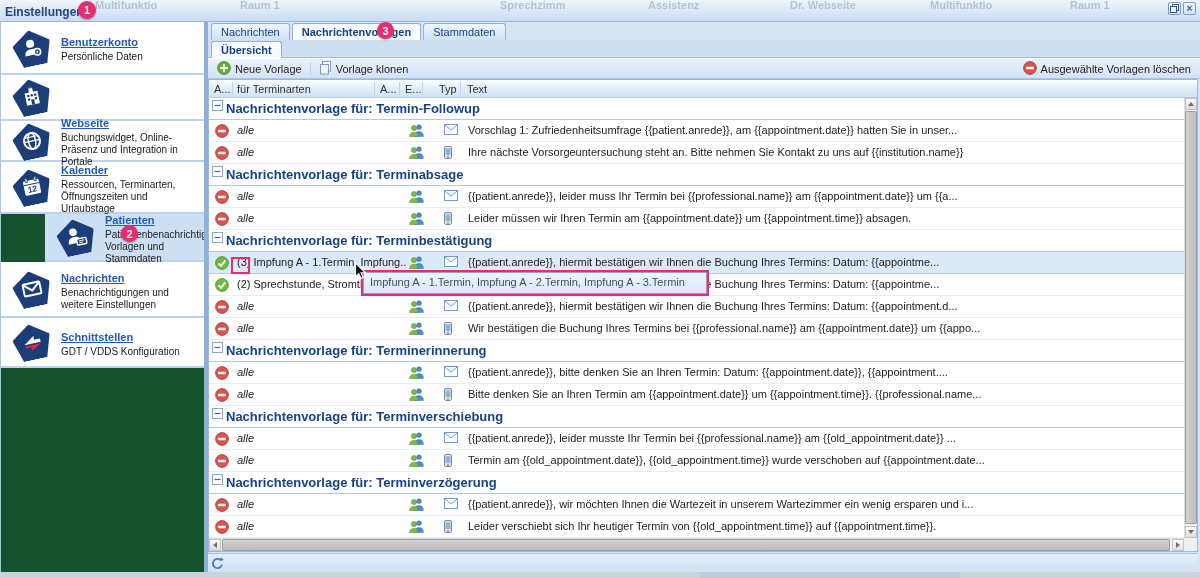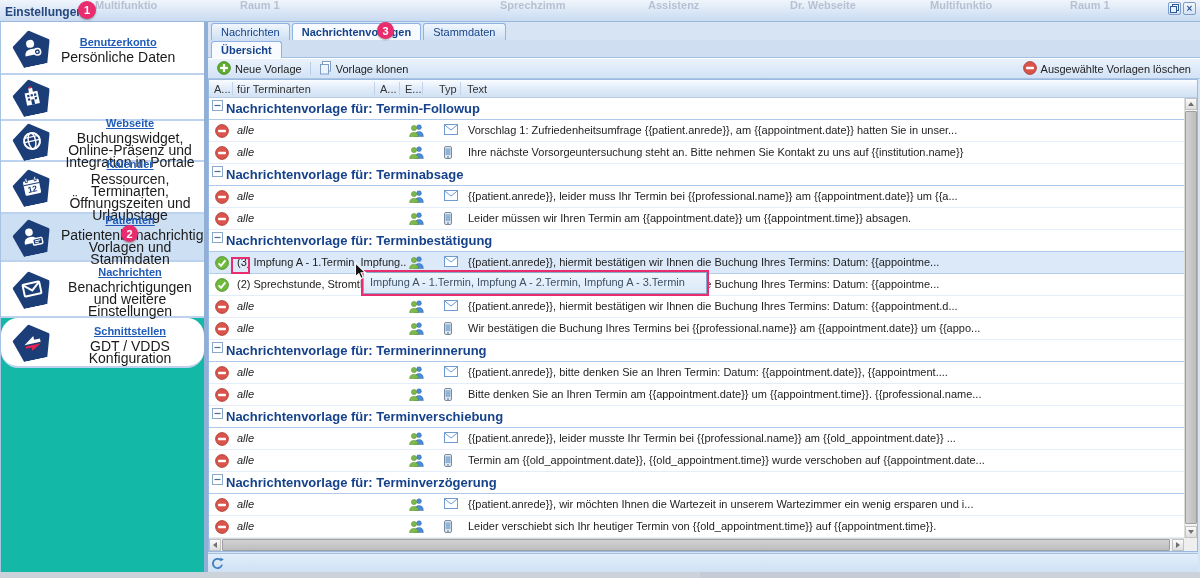--- a/index.html
+++ b/index.html
@@ -12,31 +12,31 @@
     background:linear-gradient(#f0f5fc,#c9dbf1); border-bottom:1px solid #9cb8dd; }
   .faded-cols { position:absolute; left:90px; top:0; width:1070px; height:11px; overflow:hidden; }
   .faded-col { position:absolute; top:-1px; font-size:11px; font-weight:bold; color:#8f9cb2; opacity:.55; white-space:nowrap; }
   .win-title { position:absolute; left:5px; top:5px; font-size:12px; font-weight:bold; color:#26477e; z-index:5; }
   .win-controls { position:absolute; right:4px; top:2px; z-index:5; display:flex; gap:2px; }
   .win-btn { width:13px; height:13px; border:1px solid #7d9cc9; border-radius:2px;
     background:linear-gradient(#f4f8fd,#d4e2f3); display:flex; align-items:center; justify-content:center;
     font-size:10px; line-height:10px; color:#2d5a96; font-weight:bold; cursor:default; }
 
   
-  .sidebar { position:absolute; left:0; top:22px; width:206px; bottom:6px; background:#14b8a6;
-    border-right:2px solid #8fafd6; border-left:1px solid #a8c4e5; overflow:hidden;text-align:center; }
+  .sidebar { position:absolute; left:0; top:22px; width:206px; bottom:6px; background:#14532d;
+    border-right:2px solid #8fafd6; border-left:1px solid #a8c4e5; overflow:hidden; }
   .sb-item { display:flex; align-items:center; padding:3px 5px 3px 9px; border-bottom:2px solid #bdd2ee; background:#fff; cursor:pointer; }
   .sb-item.selected { background:#cddff3; }
   .sb-icon { flex:0 0 44px; display:flex; align-items:center; justify-content:center; }
   .pentagon { width:38px; height:36px; background:#1c3e78;
     clip-path:polygon(50% 0%, 100% 37%, 81% 100%, 19% 100%, 0% 37%);
     transform:rotate(-12deg); display:flex; align-items:center; justify-content:center; }
   .sb-text { margin-left:7px; min-width:0; }
   .sb-title { font-size:11px; font-weight:bold; color:#1f5bb8; text-decoration:underline; display:inline-block; }
-  .sb-sub { font-size:14px; color:#1a1a1a; line-height:12px; margin-top:1px; }
+  .sb-sub { font-size:10px; color:#1a1a1a; line-height:12px; margin-top:1px; }
 
   
   .main { position:absolute; left:206px; top:22px; right:0; bottom:6px;
     border-left:2px solid #8fafd6; background:#d7e4f4; }
   .tabs1 { position:absolute; left:0; top:0; right:0; height:18px; padding-left:3px; }
   .tabs2 { position:absolute; left:0; top:18px; right:0; height:18px; padding-left:3px;
     background:#cfdff1; border-bottom:1px solid #a3bfe0; }
   .tab { display:inline-block; height:17px; margin-top:1px; margin-right:2px; padding:2px 9px 0;
     font-size:11px; color:#15428b; background:linear-gradient(#f0f6fd,#cfe0f4);
     border:1px solid #8db2e3; border-bottom:none; border-radius:3px 3px 0 0; cursor:pointer; white-space:nowrap; }
@@ -185,21 +185,21 @@
               <rect x="3" y="4" width="16" height="14.5" rx="1.5" fill="#fff"></rect>
               <rect x="5.5" y="1.5" width="2" height="4" fill="#fff" stroke="#1c3e78" stroke-width="0.8"></rect>
               <rect x="14.5" y="1.5" width="2" height="4" fill="#fff" stroke="#1c3e78" stroke-width="0.8"></rect>
               <line x1="3" y1="8" x2="19" y2="8" stroke="#1c3e78" stroke-width="1"></line>
               <text x="11" y="16" font-size="8.5" font-weight="bold" fill="#1c3e78" text-anchor="middle" font-family="Liberation Sans, sans-serif">12</text>
             </svg>
           </div>
         </div>
         <div class="sb-text"><span class="sb-title">Kalender</span><div class="sb-sub">Ressourcen, Terminarten, Öffnungszeiten und Urlaubstage</div></div>
       </div>
-      <div class="sb-item selected" style="height: 48px;">
+      <div class="sb-item selected" style="height: 48px; margin-left: 44px;">
         <div class="sb-icon">
           <div class="pentagon">
             <svg width="22" height="22" viewBox="0 0 22 22">
               <circle cx="9" cy="5.8" r="3.8" fill="#fff"></circle>
               <path d="M2.5 17 Q2.5 10.6 9 10.6 Q15.5 10.6 15.5 17 Z" fill="#fff"></path>
               <rect x="11" y="13.2" width="9.5" height="6.2" rx="1" fill="#1c3e78" stroke="#fff" stroke-width="1.4"></rect>
               <line x1="13" y1="15.4" x2="18.5" y2="15.4" stroke="#fff" stroke-width="1"></line>
               <line x1="13" y1="17.4" x2="16.8" y2="17.4" stroke="#fff" stroke-width="1"></line>
             </svg>
           </div>
@@ -210,21 +210,21 @@
         <div class="sb-icon">
           <div class="pentagon">
             <svg width="22" height="22" viewBox="0 0 22 22">
               <rect x="2.5" y="5" width="17" height="12" rx="1" fill="none" stroke="#fff" stroke-width="2"></rect>
               <path d="M3.2 6 L11 12.4 L18.8 6" fill="none" stroke="#fff" stroke-width="2"></path>
             </svg>
           </div>
         </div>
         <div class="sb-text"><span class="sb-title">Nachrichten</span><div class="sb-sub">Benachrichtigungen und weitere Einstellungen</div></div>
       </div>
-      <div class="sb-item" style="height: 50px; border-radius: 17px;">
+      <div class="sb-item" style="height: 50px;">
         <div class="sb-icon">
           <div class="pentagon">
             <svg width="22" height="22" viewBox="0 0 22 22">
               <path d="M3 12.5 L13.5 5.5 L13.5 9.2 L19.5 9.2 L19.5 12.5 Z" fill="#fff"></path>
               <path d="M19.5 14 L9.5 19.5 L9.5 16.4 L4 16.4 L4 14 Z" fill="#e5254e"></path>
             </svg>
           </div>
         </div>
         <div class="sb-text"><span class="sb-title">Schnittstellen</span><div class="sb-sub">GDT / VDDS Konfiguration</div></div>
       </div>

